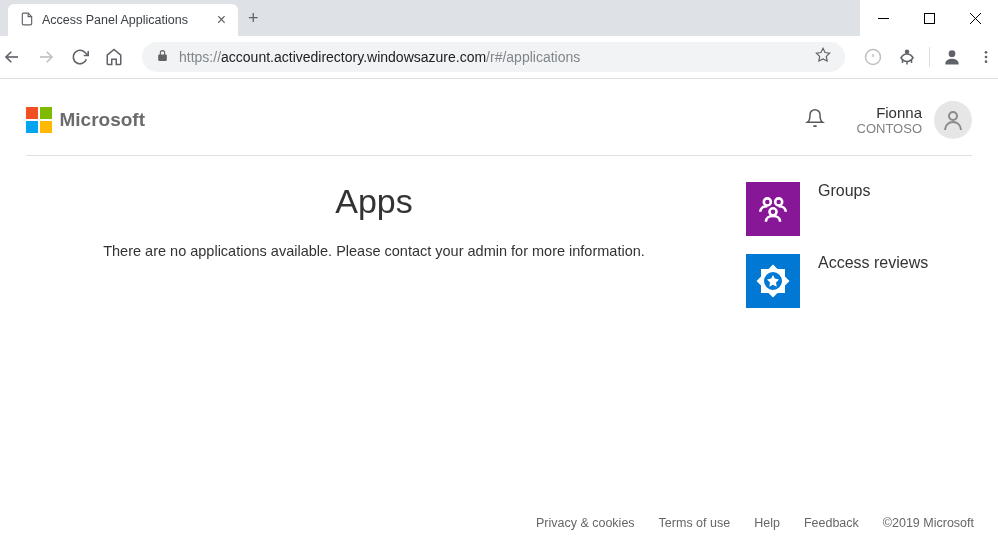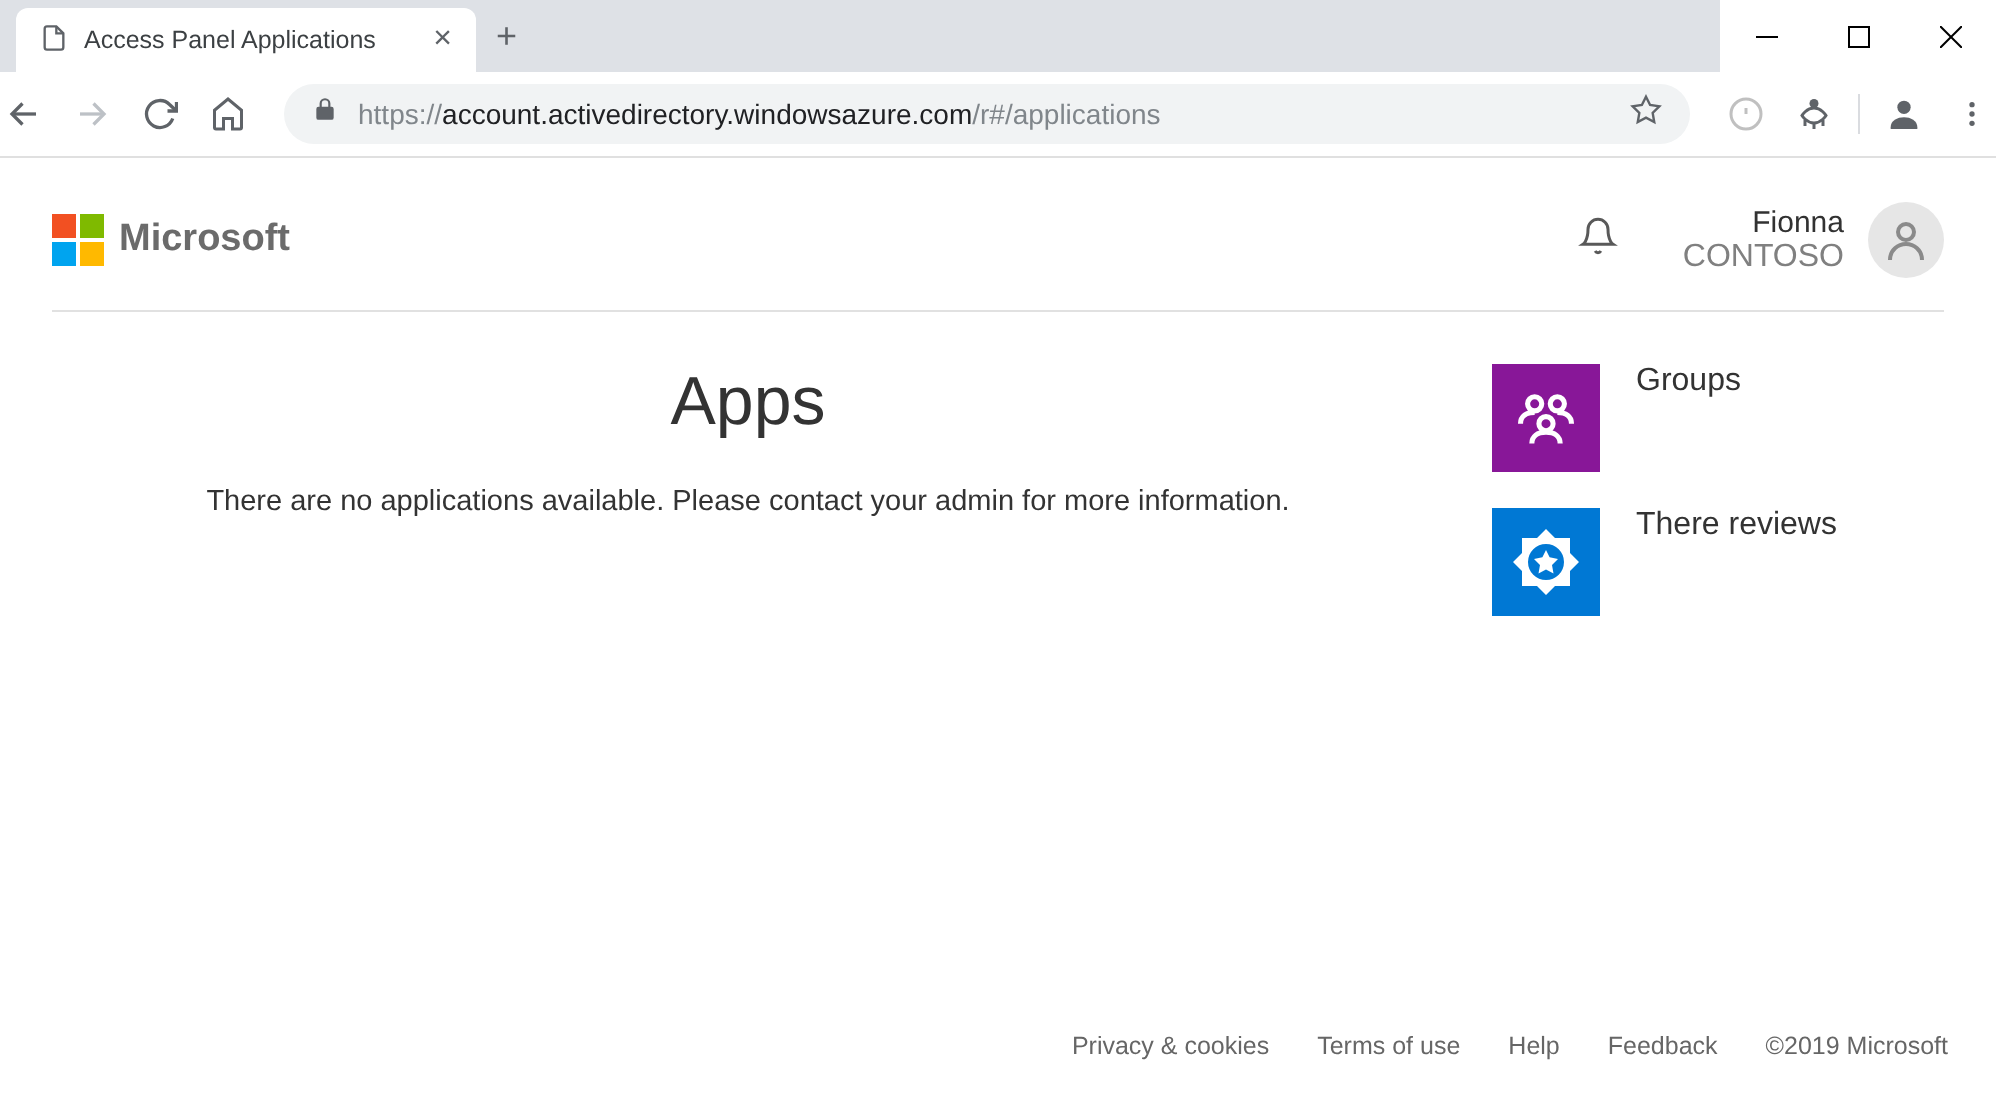--- a/index.html
+++ b/index.html
@@ -36,21 +36,21 @@
     .header { display: flex; align-items: center; padding: 10px 0 16px 0; border-bottom: 1px solid #e1e1e1; }
     .ms-logo { display: flex; align-items: center; gap: 8px; }
     .logo-squares { display: grid; grid-template-columns: 12px 12px; grid-template-rows: 12px 12px; gap: 1.5px; }
     .sq { width: 12px; height: 12px; }
     .logo-text { font-size: 19px; font-weight: 600; color: #6b6b6b; }
     .header-right { margin-left: auto; display: flex; align-items: center; gap: 32px; }
     .bell-icon { color: #595959; cursor: pointer; }
     .user-block { display: flex; align-items: center; gap: 12px; }
     .user-text { text-align: right; }
     .user-name { font-size: 15px; color: #323232; }
-    .user-org { font-size: 16px; color: #808080; }
+    .user-org { font-size: 13px; color: #808080; }
     .avatar { width: 38px; height: 38px; border-radius: 50%; background: #e6e6e6; display: flex; align-items: center; justify-content: center; color: #8a8a8a; }
 
     .main { display: flex; padding-top: 26px; }
     .main-left { flex: 1; text-align: center; }
     .page-title { font-size: 34px; font-weight: 300; color: #333; margin-bottom: 22px; }
     .empty-msg { font-size: 14.5px; color: #333; }
     .main-right { width: 250px; }
     .search-box { width: 240px; height: 34px; border: 1px solid #c8c8c8; display: flex; align-items: center; padding: 0 12px; gap: 12px; margin-bottom: 18px; }
     .search-input { border: none; outline: none; font-size: 14px; color: #767676; width: 100%; background: transparent; }
     .search-icon { color: #767676; }
@@ -216,21 +216,21 @@
             <span>Groups</span>
           </div>
           <div class="tile-link">
             <div class="tile blue">
               <svg width="36" height="36" viewBox="0 0 24 24" fill="#fff">
                   <path d="M12 1l3 3h5v5l3 3-3 3v5h-5l-3 3-3-3H4v-5l-3-3 3-3V4h5l3-3zm0 5a6 6 0 1 0 0 12 6 6 0 0 0 0-12zm0 2a4 4 0 1 1 0 8 4 4 0 0 1 0-8z" fill="#fff"></path>
                   <circle cx="12" cy="12" r="5" fill="#0078D4"></circle>
                   <path d="M12 8l1.2 2.4L16 11l-2 2 .5 2.8L12 14.5 9.5 15.8 10 13l-2-2 2.8-.6L12 8z" fill="#fff"></path>
                 </svg>
             </div>
-            <span>There reviews</span>
+            <span>Access reviews</span>
           </div>
         </div>
       </div>
       <div style="height:200px"></div>
     </div>
   </div>
 
   <div class="footer">
     <a>Privacy &amp; cookies</a>
     <a>Terms of use</a>

